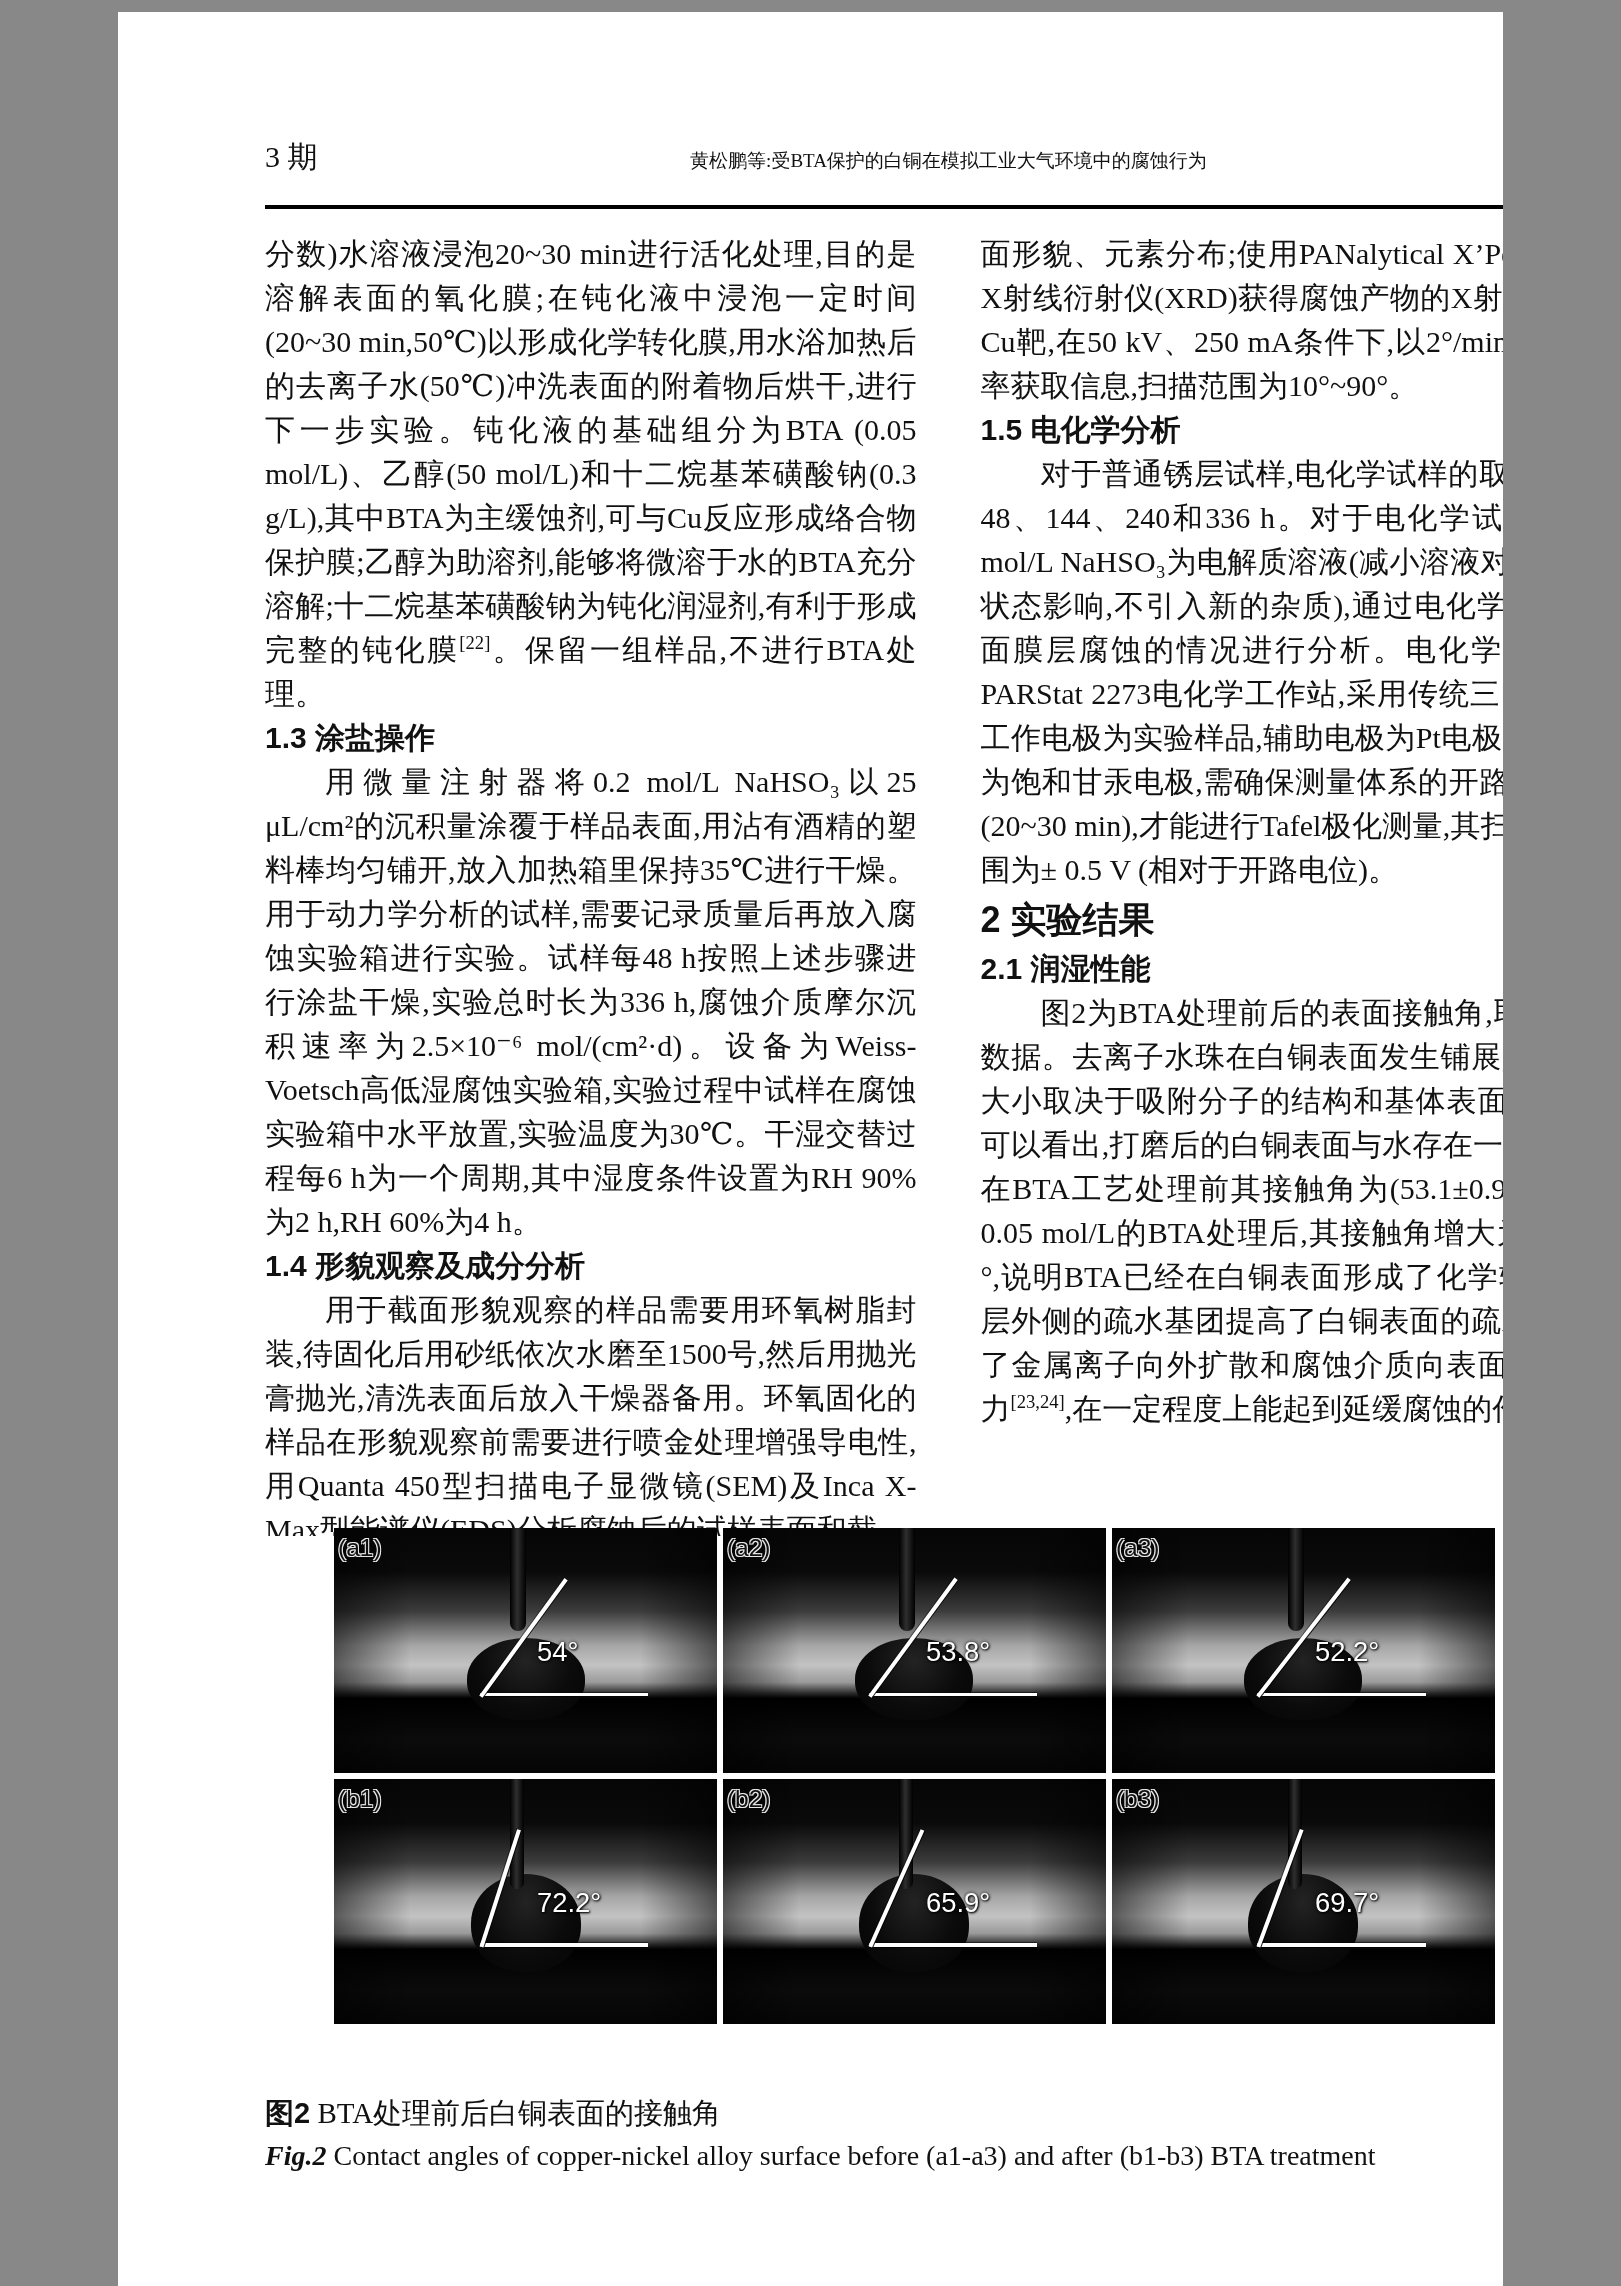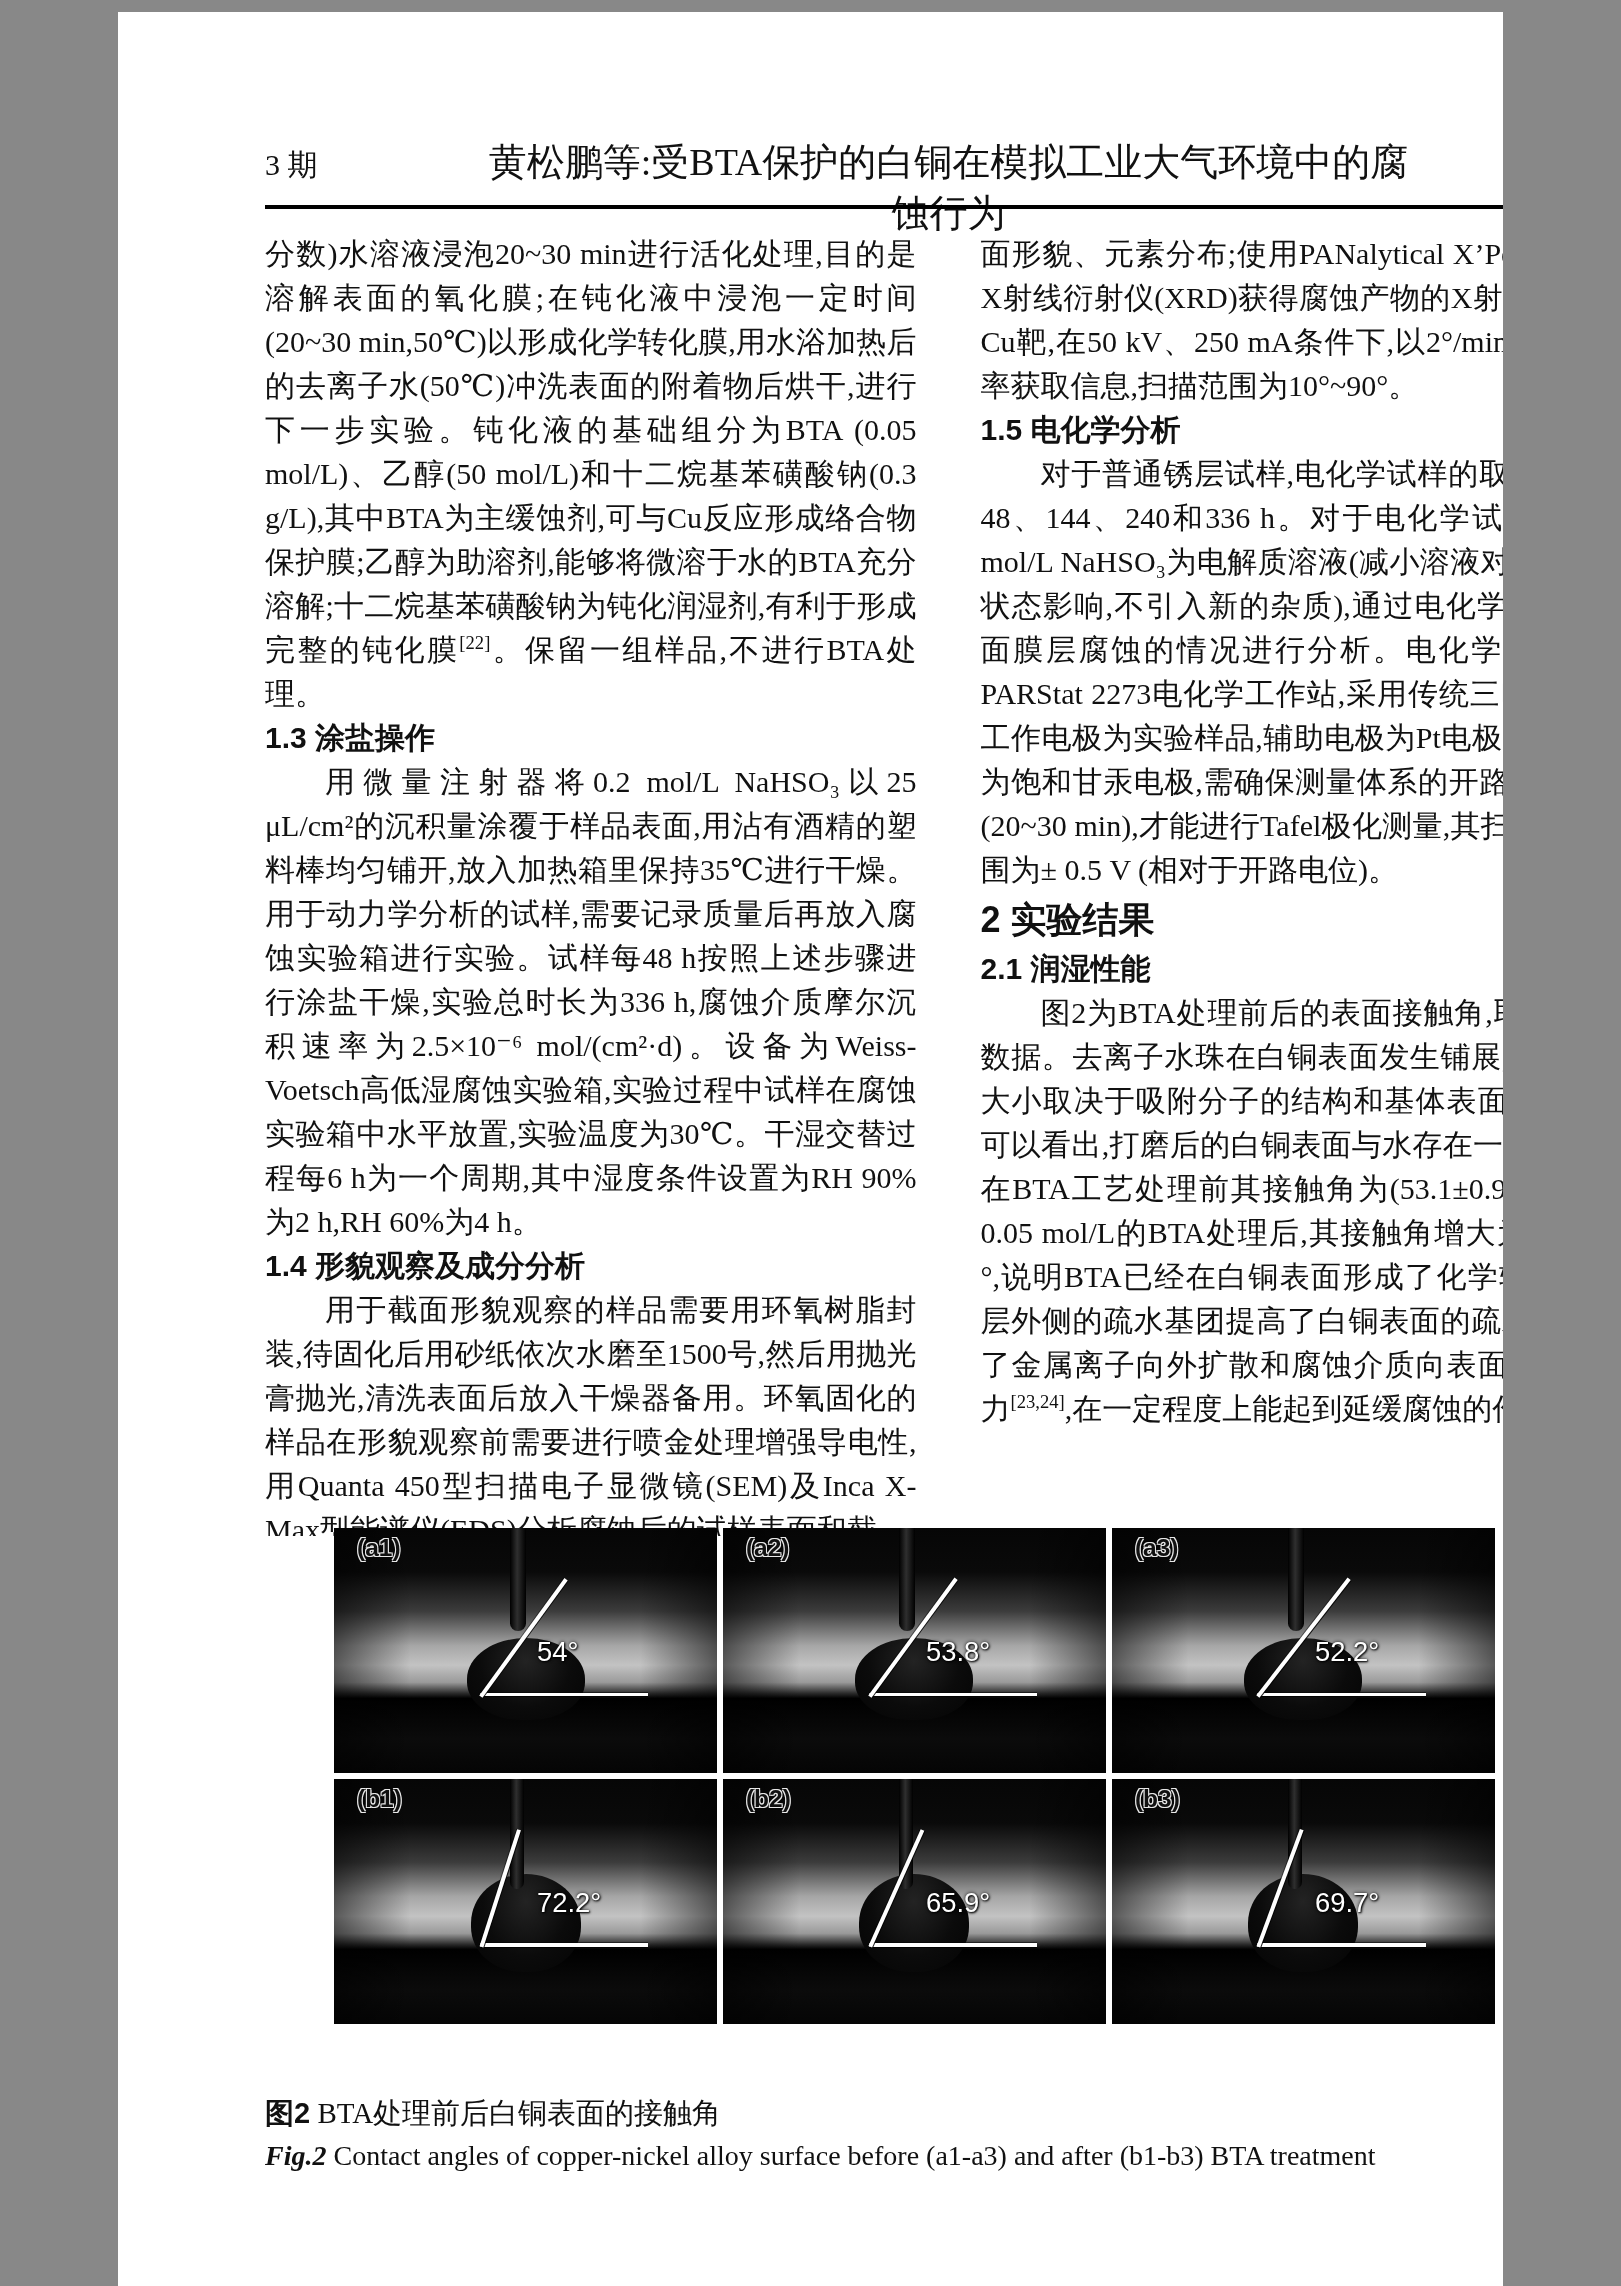--- a/index.html
+++ b/index.html
@@ -7,21 +7,21 @@
     position:relative; width:1385px; height:2287px; background:#ffffff;
     font-family:"Liberation Serif","DejaVu Serif",serif; color:#111;
     margin:12px auto; overflow:hidden;
   }
   
   .header {
     position:absolute; top:125px; left:147px; width:1367px;
     display:flex; align-items:baseline; font-size:30px;
   }
   .header .issue { width:216px; text-align:left; }
-  .header .htitle { flex:1; text-align:center; font-size:38px; }
+  .header .htitle { flex:1; text-align:center; font-size:19px; }
   .header .pageno { width:216px; text-align:right; }
   .header-rule { position:absolute; top:193px; left:147px; width:1367px; height:3.9px; background:#000; }
 
   
   .columns {
     position:absolute; top:220px; left:147px; width:1367px; height:1304px;
     display:flex; gap:64px; overflow:hidden;
   }
   .col { width:652px; font-size:30px; line-height:44px; text-align:justify; }
   .col p { margin:0; }
@@ -44,22 +44,22 @@
     background:linear-gradient(to bottom,
       #060606 0%, #0a0a0a 18%, #3c3c3c 34%, #a6a6a6 48%, #c3c3c3 56%,
       #9a9a9a 63%, #2a2a2a 67.5%, #000 69.5%, #0b0b0b 86%, #050505 100%);
   }
   .panel::after {
     content:""; position:absolute; inset:0; z-index:3; pointer-events:none;
     background:linear-gradient(to right, rgba(0,0,0,0.55), rgba(0,0,0,0) 20%,
       rgba(0,0,0,0) 80%, rgba(0,0,0,0.55));
   }
   .plabel {
-    position:absolute; top:5.9px; left:23px; z-index:6;
-    font-family:"Liberation Sans","DejaVu Sans",sans-serif; font-weight:bold;
+    position:absolute; top:5.9px; left:4px; z-index:6;
+    font-family:"Liberation Sans","DejaVu Sans",sans-serif; font-weight:normal;
     font-size:24.5px; color:#111;
     text-shadow:-1px -1px 0 #e8e8e8, 1px -1px 0 #e8e8e8, -1px 1px 0 #e8e8e8, 1px 1px 0 #e8e8e8;
   }
   .needle {
     position:absolute; left:calc(48% - 7.8px); top:0; width:15.7px; height:42%; z-index:2;
     background:linear-gradient(to right,#000,#2f2f2f 45%,#000);
     border-radius:0 0 7.8px 7.8px;
   }
   .row-b .needle { height:45%; width:13.7px; }
   .droplet {

